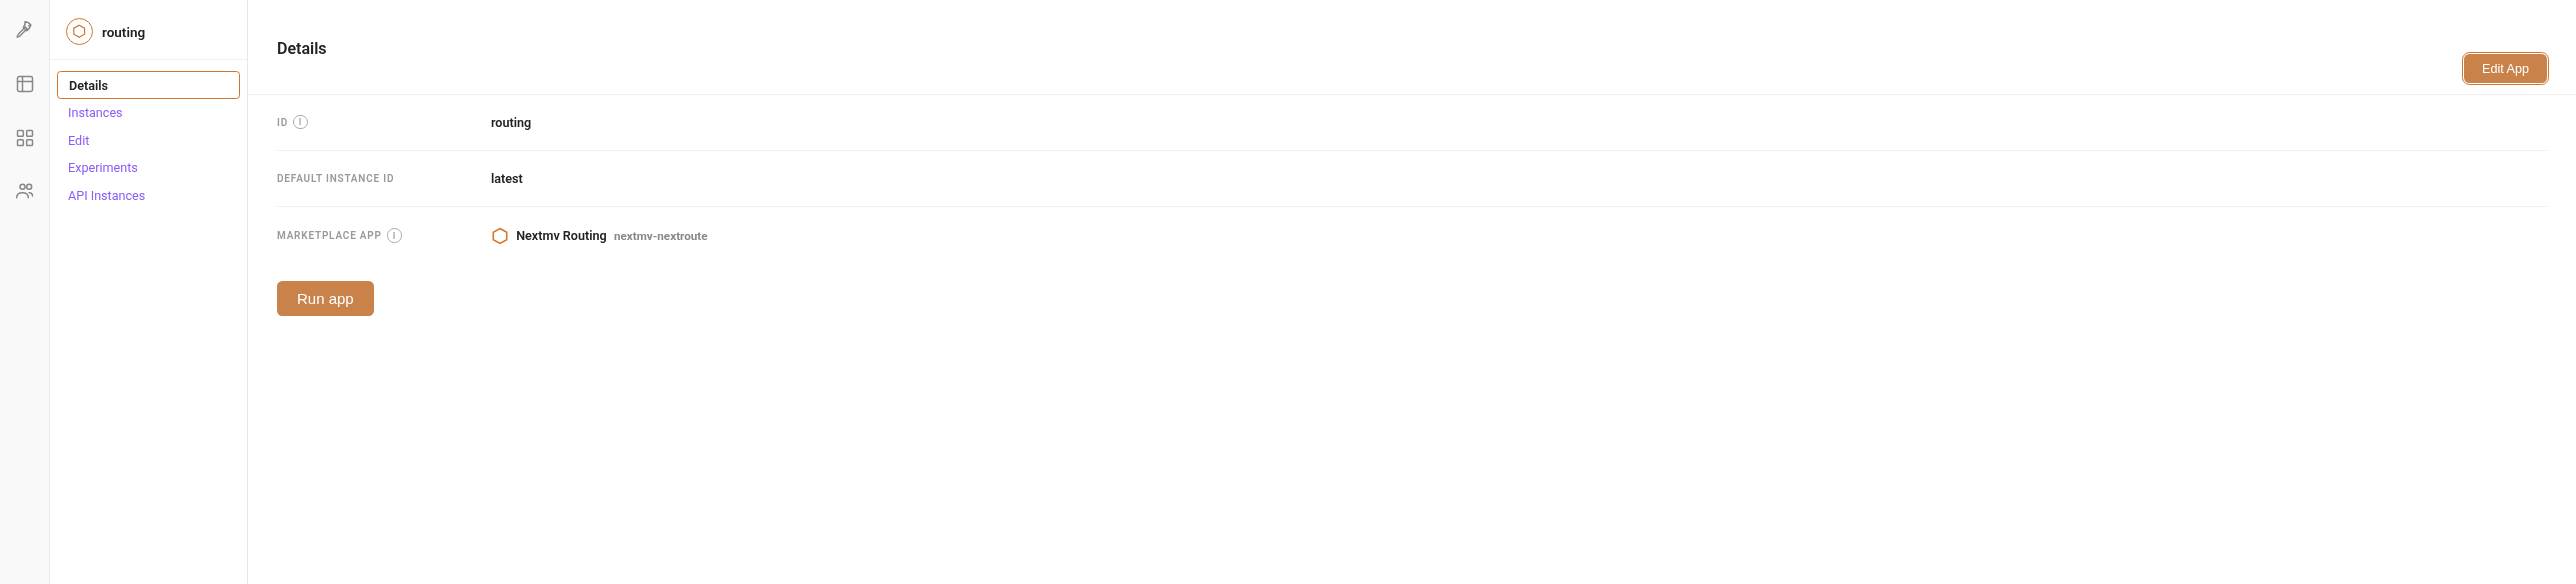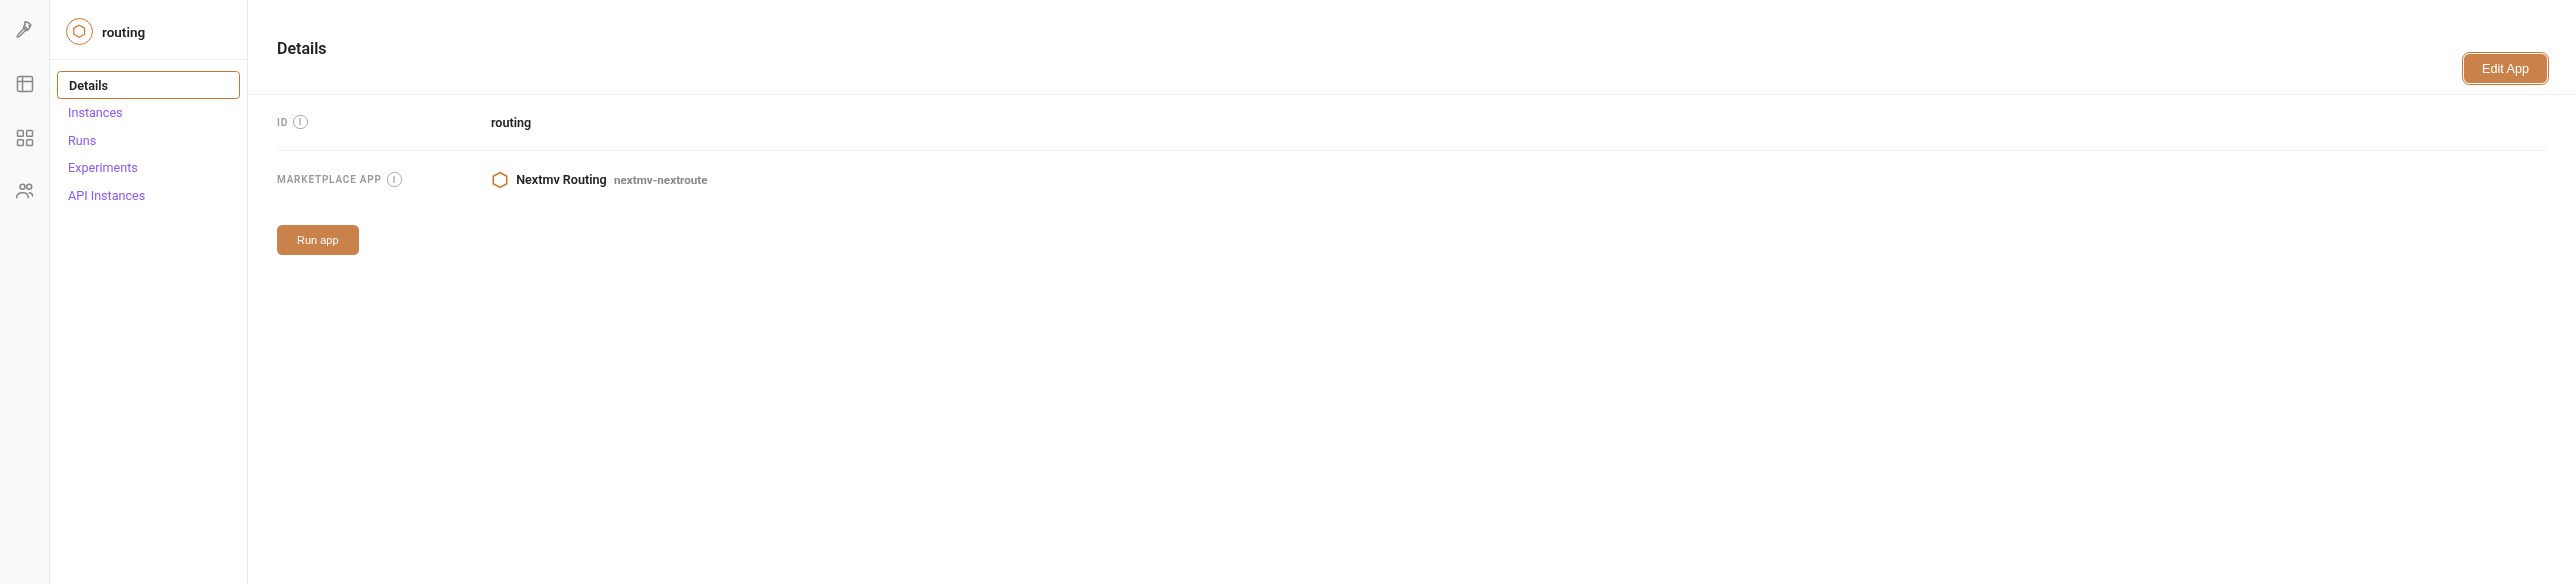--- a/index.html
+++ b/index.html
@@ -189,21 +189,21 @@
     
     .run-app-section {
       padding: 16px 29px 25px 29px;
     }
     .run-app-btn {
       background: #c9824a;
       color: #fff;
       border: none;
       border-radius: 5.4px;
       padding: 9px 20px;
-      font-size: 11px;
+      font-size: 15px;
       font-weight: 500;
       cursor: pointer;
     }
   </style>
 </head>
 <body>
 
 <div class="icon-sidebar">
   <div class="icon-sidebar-item">
     <svg viewBox="0 0 24 24" fill="none" stroke="currentColor" stroke-width="1.8" stroke-linecap="round" stroke-linejoin="round">
@@ -241,21 +241,21 @@
     <div class="nav-app-icon">
       <svg viewBox="0 0 24 24" width="14.4" height="14.4" fill="none" stroke="#d4732a" stroke-width="2">
         <path d="M12 2l9 5v10l-9 5-9-5V7z"></path>
       </svg>
     </div>
     <span class="nav-app-name">routing</span>
   </div>
   <nav class="nav-menu">
     <a class="nav-menu-item active">Details</a>
     <a class="nav-menu-item">Instances</a>
-    <a class="nav-menu-item">Runs</a>
+    <a class="nav-menu-item">Edit</a>
     <a class="nav-menu-item">Experiments</a>
     <a class="nav-menu-item">API Instances</a>
   </nav>
 </div>
 
 <div class="main-content">
   <div class="main-header">
     <span class="main-title">Details</span>
     <button class="edit-app-btn">Edit App</button>
   </div>
@@ -265,20 +265,28 @@
     <div class="detail-row">
       <div class="detail-label">
         <span>ID</span>
         <span class="info-icon">i</span>
       </div>
       <div class="detail-value">
         <span>routing</span>
       </div>
     </div>
 
+    <div class="detail-row">
+      <div class="detail-label">
+        <span>DEFAULT INSTANCE ID</span>
+      </div>
+      <div class="detail-value">
+        <span>latest</span>
+      </div>
+    </div>
 
     <div class="detail-row">
       <div class="detail-label">
         <span>MARKETPLACE APP</span>
         <span class="info-icon">i</span>
       </div>
       <div class="detail-value">
         <span class="hex-icon">
           <svg viewBox="0 0 24 24" width="18" height="18" fill="none" stroke="#d4732a" stroke-width="2">
             <path d="M12 2l9 5v10l-9 5-9-5V7z"></path>

